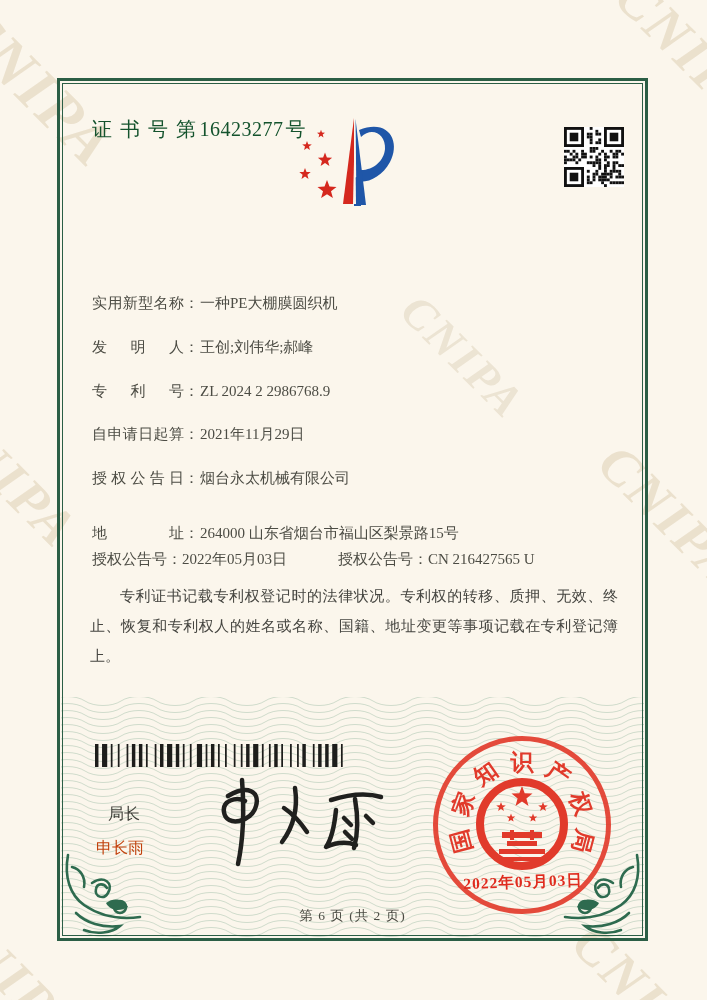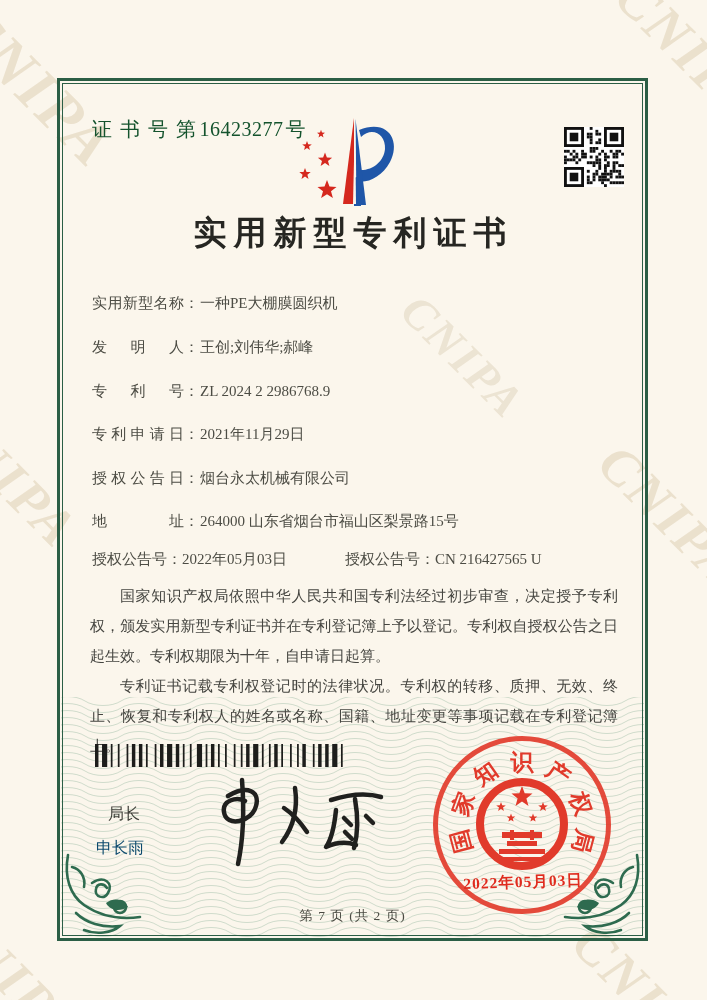--- a/index.html
+++ b/index.html
@@ -29,37 +29,37 @@
            letter-spacing:1.5px;color:#14532d;z-index:3;}
   .cert-no .num{letter-spacing:.5px;padding:0 2px;}
   .logo{position:absolute;left:293px;top:114px;z-index:3;}
   .qr{position:absolute;left:564px;top:127px;width:60px;height:60px;z-index:3;background:#fff;}
   .title{position:absolute;left:0;top:211px;width:100%;text-align:center;
          font-size:33px;font-weight:600;letter-spacing:7px;color:#262622;z-index:3;}
   
   .row{position:absolute;left:92px;right:60px;font-size:15px;color:#4c4c44;z-index:3;white-space:nowrap;}
   .flabel{display:inline-block;width:92px;text-align:justify;text-align-last:justify;vertical-align:top;}
   .colon{display:inline-block;width:16px;}
-  .r0{top:294px}.r1{top:338px}.r2{top:382px}.r3{top:425px}.r4{top:469px}.r5{top:512px}
+  .r0{top:294px}.r1{top:338px}.r2{top:382px}.r3{top:425px}.r4{top:469px}.r5{top:524px}
   .grant{position:absolute;top:550px;left:0;width:100%;font-size:15px;color:#4c4c44;z-index:3;white-space:nowrap;}
   .grant .gleft{position:absolute;left:92px;}
-  .grant .gright{position:absolute;left:345px;}
+  .grant .gright{position:absolute;left:338px;}
   
   .paras{position:absolute;left:90px;top:581px;width:528px;font-size:15px;
          line-height:30px;color:#454540;z-index:3;text-align:justify;}
   .paras p{margin:0;text-indent:2em;}
   
   .waves{position:absolute;left:61px;top:697px;z-index:1;}
   .barcode{position:absolute;left:95px;top:744px;width:253px;height:23px;z-index:3;}
   .flourish{position:absolute;z-index:2;}
   .fl-left{left:62px;top:853px;}
   .fl-right{left:563px;top:853px;transform:scaleX(-1);}
   
   .sig-title{position:absolute;left:96px;top:804px;font-size:16px;color:#3c3c36;z-index:4;margin-left:12px;}
-  .sig-name{position:absolute;left:96px;top:838px;font-size:16px;color:#0c4a6e;z-index:4;}
+  .sig-name{position:absolute;left:96px;top:838px;font-size:16px;color:#c2410c;z-index:4;}
   .sig-hand{position:absolute;left:198px;top:776px;z-index:4;}
   
   .seal{position:absolute;left:433px;top:736px;width:178px;height:178px;z-index:4;}
   .seal-ring{position:absolute;inset:0;border:5px solid rgba(226,59,43,.92);border-radius:50%;}
   .seal-char{position:absolute;font-size:23px;font-weight:700;color:#e13a2b;
              width:24px;height:28px;text-align:center;line-height:28px;}
   .sc0{left:17px;top:91px;transform:rotate(-105deg);}
   .sc1{left:19px;top:54px;transform:rotate(-70deg);}
   .sc2{left:41px;top:24px;transform:rotate(-35deg);}
   .sc3{left:77px;top:13px;}
@@ -285,48 +285,46 @@
       <rect x="9" y="19" width="1" height="1" fill="#111"></rect>
       <rect x="13" y="19" width="1" height="1" fill="#111"></rect>
       <rect x="16" y="19" width="1" height="1" fill="#111"></rect>
       <rect x="17" y="19" width="1" height="1" fill="#111"></rect>
       <rect x="18" y="19" width="1" height="1" fill="#111"></rect>
       <rect x="19" y="19" width="1" height="1" fill="#111"></rect>
       <rect x="20" y="19" width="1" height="1" fill="#111"></rect>
       <rect x="14" y="20" width="1" height="1" fill="#111"></rect>
     </svg>
 
-  <div class="title">实用新型专利证书</div>
 
   <div class="row r0">
     <span class="flabel">实用新型名称</span><span class="colon">：</span><span>一种PE大棚膜圆织机</span>
   </div>
   <div class="row r1">
     <span class="flabel">发明人</span><span class="colon">：</span><span>王创;刘伟华;郝峰</span>
   </div>
   <div class="row r2">
     <span class="flabel">专利号</span><span class="colon">：</span><span>ZL 2024 2 2986768.9</span>
   </div>
   <div class="row r3">
-    <span class="flabel">专利申请日</span><span class="colon">：</span><span>2021年11月29日</span>
+    <span class="flabel">自申请日起算</span><span class="colon">：</span><span>2021年11月29日</span>
   </div>
   <div class="row r4">
     <span class="flabel">授权公告日</span><span class="colon">：</span><span>烟台永太机械有限公司</span>
   </div>
   <div class="row r5">
     <span class="flabel">地址</span><span class="colon">：</span><span>264000 山东省烟台市福山区梨景路15号</span>
   </div>
 
   <div class="grant">
     <span class="gleft"><span>授权公告号</span><span>：</span><span>2022年05月03日</span></span>
     <span class="gright"><span>授权公告号</span><span>：</span><span>CN 216427565 U</span></span>
   </div>
 
   <div class="paras">
-    <p>国家知识产权局依照中华人民共和国专利法经过初步审查，决定授予专利权，颁发实用新型专利证书并在专利登记簿上予以登记。专利权自授权公告之日起生效。专利权期限为十年，自申请日起算。</p>
     <p>专利证书记载专利权登记时的法律状况。专利权的转移、质押、无效、终止、恢复和专利权人的姓名或名称、国籍、地址变更等事项记载在专利登记簿上。</p>
   </div>
 
   <svg class="barcode" id="barcode" preserveAspectRatio="none" viewBox="0 0 219.50000000000026 23">
       <rect x="0" y="0" width="3" height="23" fill="#1d1d1b"></rect>
       <rect x="6.1" y="0" width="4.5" height="23" fill="#1d1d1b"></rect>
       <rect x="13.7" y="0" width="1.5" height="23" fill="#1d1d1b"></rect>
       <rect x="19.8" y="0" width="1.5" height="23" fill="#1d1d1b"></rect>
       <rect x="27.400000000000002" y="0" width="1.5" height="23" fill="#1d1d1b"></rect>
       <rect x="32" y="0" width="3" height="23" fill="#1d1d1b"></rect>
@@ -399,15 +397,15 @@
         <rect x="31" y="69" width="30" height="5"></rect>
         <rect x="23" y="77" width="46" height="5"></rect>
         <rect x="20" y="85" width="52" height="4"></rect>
         <rect x="34" y="58" width="4" height="10"></rect>
         <rect x="54" y="58" width="4" height="10"></rect>
       </g>
     </svg>
   </div>
   <div class="seal-date">2022年05月03日</div>
 
-  <div class="page-info">第 7 页 (共 2 页)</div>
+  <div class="page-info">第 6 页 (共 2 页)</div>
 
 </div>
 
 </body></html>

